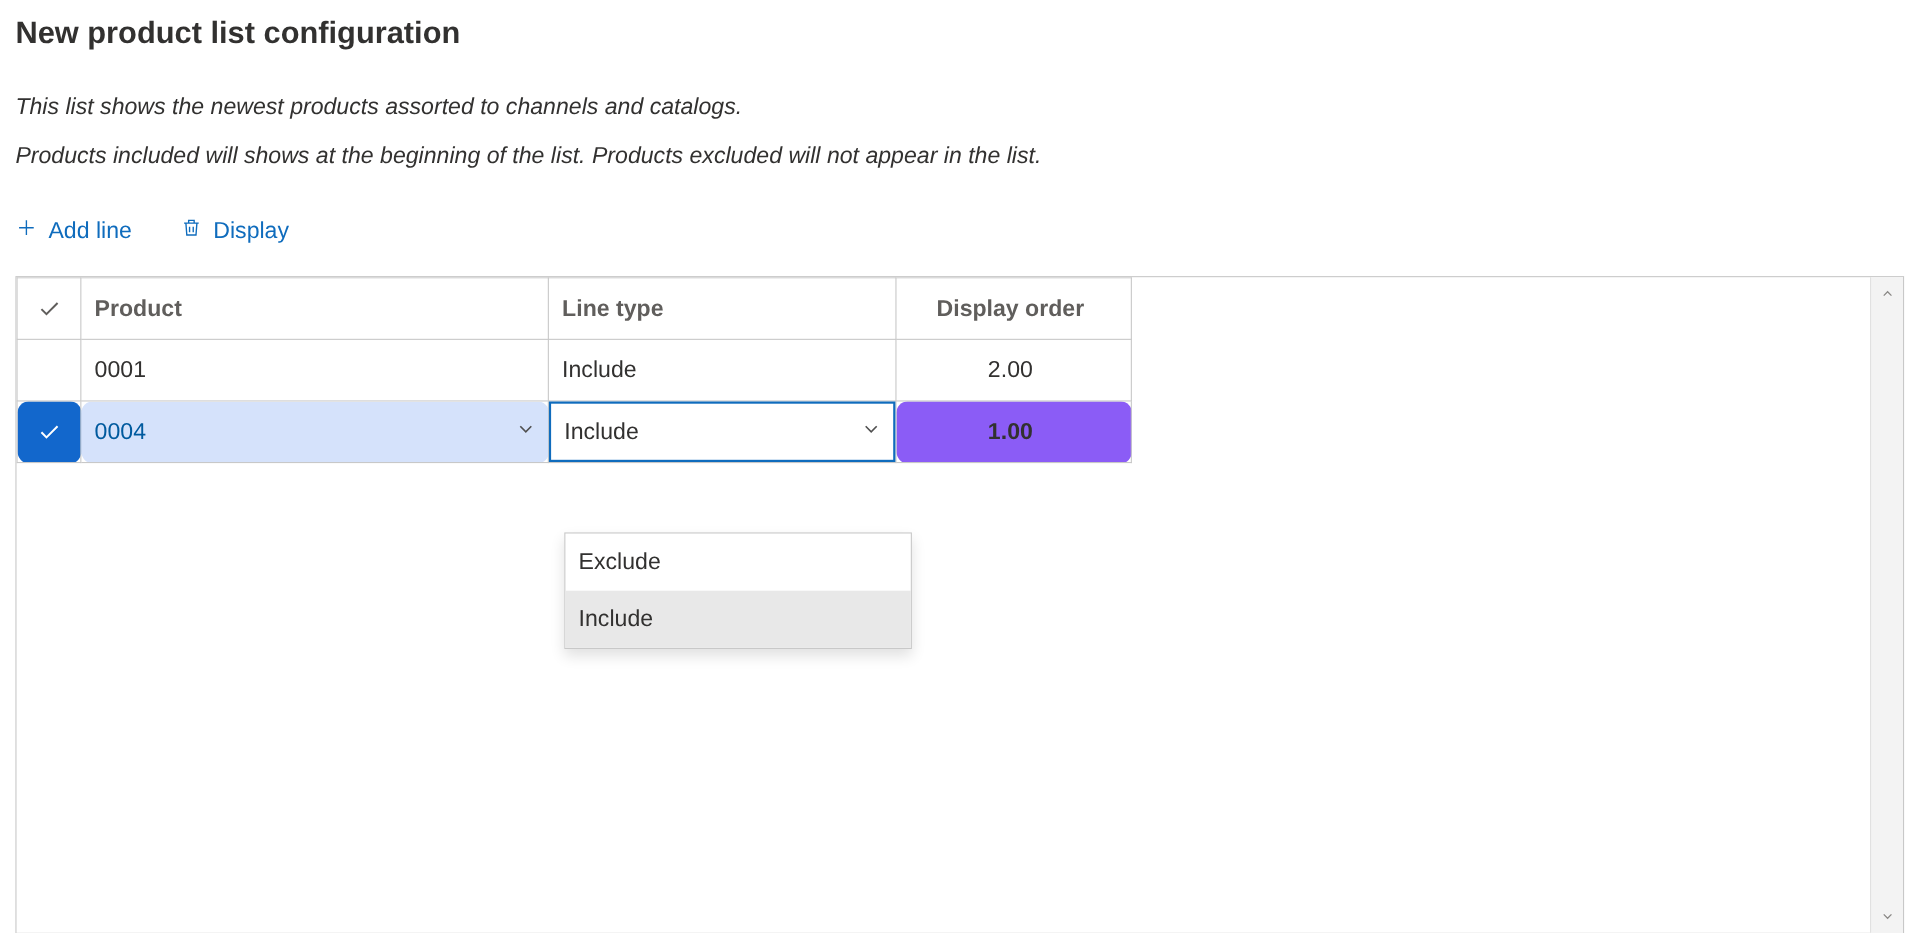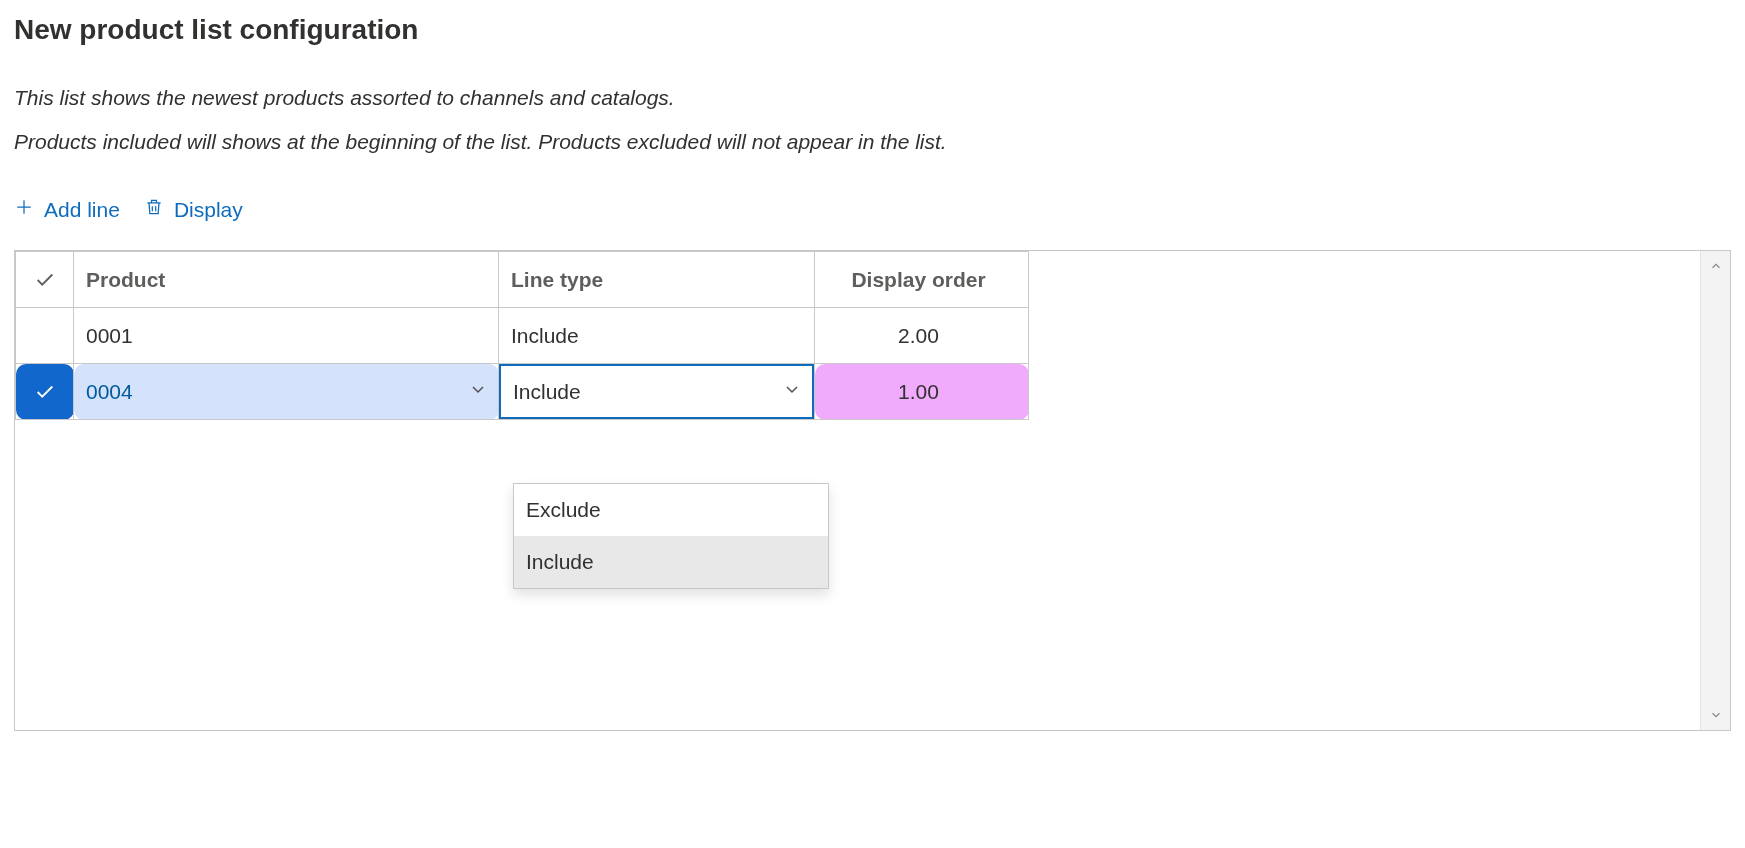--- a/index.html
+++ b/index.html
@@ -20,37 +20,37 @@
   }
   .desc {
     font-size: 21px;
     line-height: 1.5;
     margin: 0 0 12px 0;
     color: #323130;
     font-style: italic;
   }
   .toolbar {
     display: flex;
-    gap: 24px;
+    gap: 44px;
     margin: 40px 0 28px 0;
     align-items: center;
   }
   .tb-btn {
     display: inline-flex;
     align-items: center;
     gap: 10px;
     color: #0f6cbd;
     cursor: pointer;
     font-size: 21px;
   }
   .tb-btn svg { width: 20px; height: 20px; stroke: #0f6cbd; fill: none; stroke-width: 1.5; }
   .grid-wrap {
     border: 1px solid #c8c8c8;
     position: relative;
-    height: 481px;
+    height: 598px;
   }
   .grid-body {
     position: absolute;
     left: 0; top: 0; right: 30px; bottom: 0;
     overflow: hidden;
   }
   table {
     border-collapse: collapse;
     table-layout: fixed;
   }
@@ -90,21 +90,21 @@
     padding: 0;
   }
   .cell-input {
     border: 2px solid #0f6cbd;
     height: 100%;
     display: flex;
     align-items: center;
     padding: 0 12px;
     position: relative;
   }
-  tr.selected td.dord { background: #f0abfc; }
+  tr.selected td.dord { background: #8b5cf6; font-weight: bold; }
   
   .dropdown {
     position: absolute;
     left: 498px;  
     top: 232px;   
     width: 316px;
     background: #fff;
     border: 1px solid #c8c8c8;
     box-shadow: 0 6px 12px rgba(0,0,0,0.12);
     z-index: 10;

